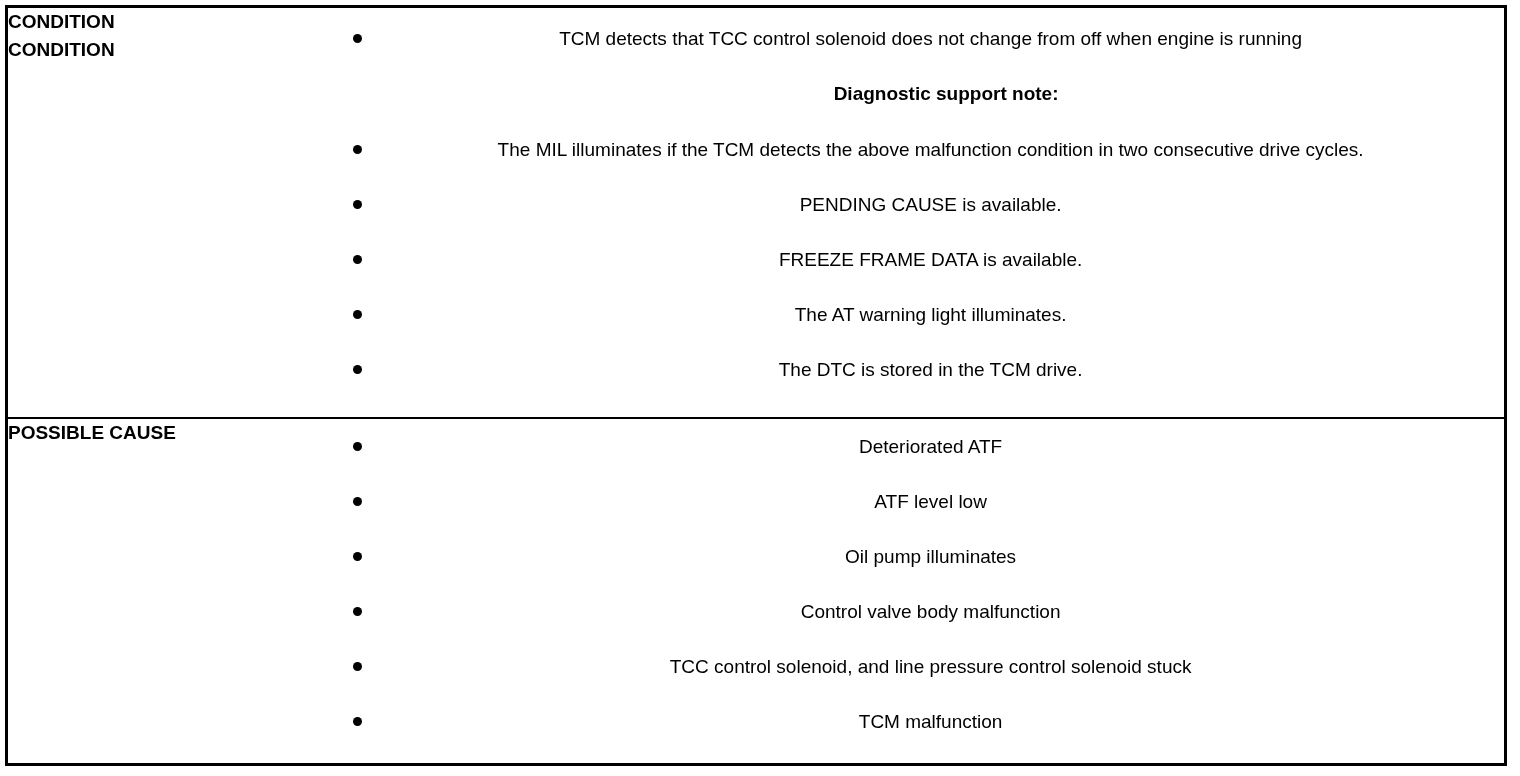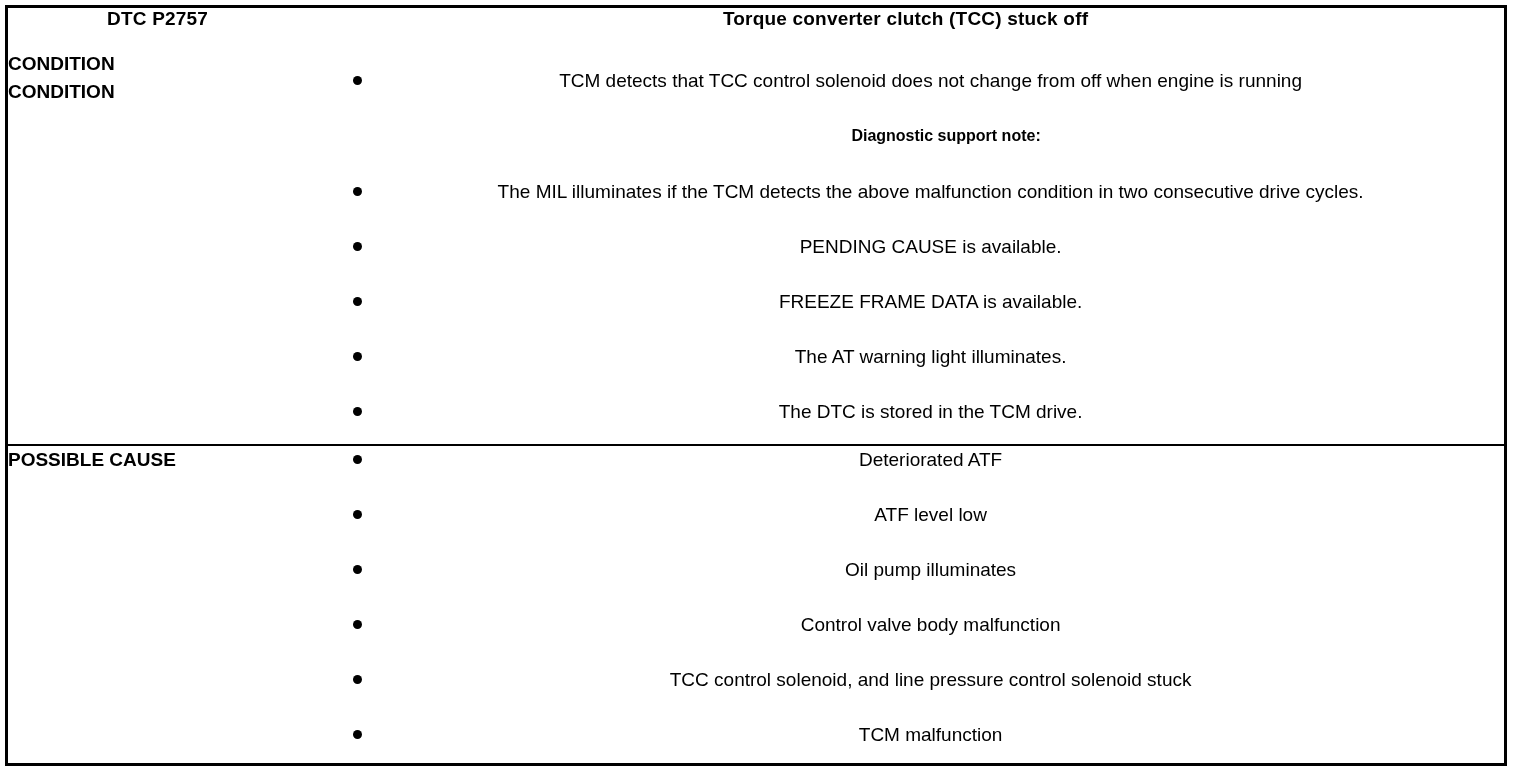--- a/index.html
+++ b/index.html
@@ -87,47 +87,43 @@
     top: 9px;
     width: 9px;
     height: 9px;
     background: #000;
     border-radius: 50%;
     display: block;
   }
   .blist li .txt { display: block; max-width: 1085px; }
   .note-line {
     font-weight: bold;
-    font-size: 16px;
+    font-size: 19px;
     line-height: 27px;
     padding-left: 38px;
   }
 
   
   .detect-body { padding-top: 17px; padding-left: 43px; }
-  .cause-body  { padding-left: 43px; }
+  .cause-body  { padding-top: 14px; padding-left: 43px; }
   .gap-28 { height: 28px; }
   .gap-29 { height: 29px; }
 </style>
 </head>
 <body>
 
 <div class="page">
 
   <table class="dtc-table">
     <colgroup>
       <col class="c-label">
       <col class="c-body">
     </colgroup>
     <tbody>
 
-      <tr>
-        <td class="hdr-label">DTC P2757</td>
-        <td class="hdr-value">Torque converter clutch (TCC) stuck off</td>
-      </tr>
 
       <tr class="sep-row">
         <td class="row-label">
           <div>CONDITION</div>
           <div>CONDITION</div>
         </td>
         <td class="row-body">
           <div class="detect-body">
             <ul class="blist">
               <li>

